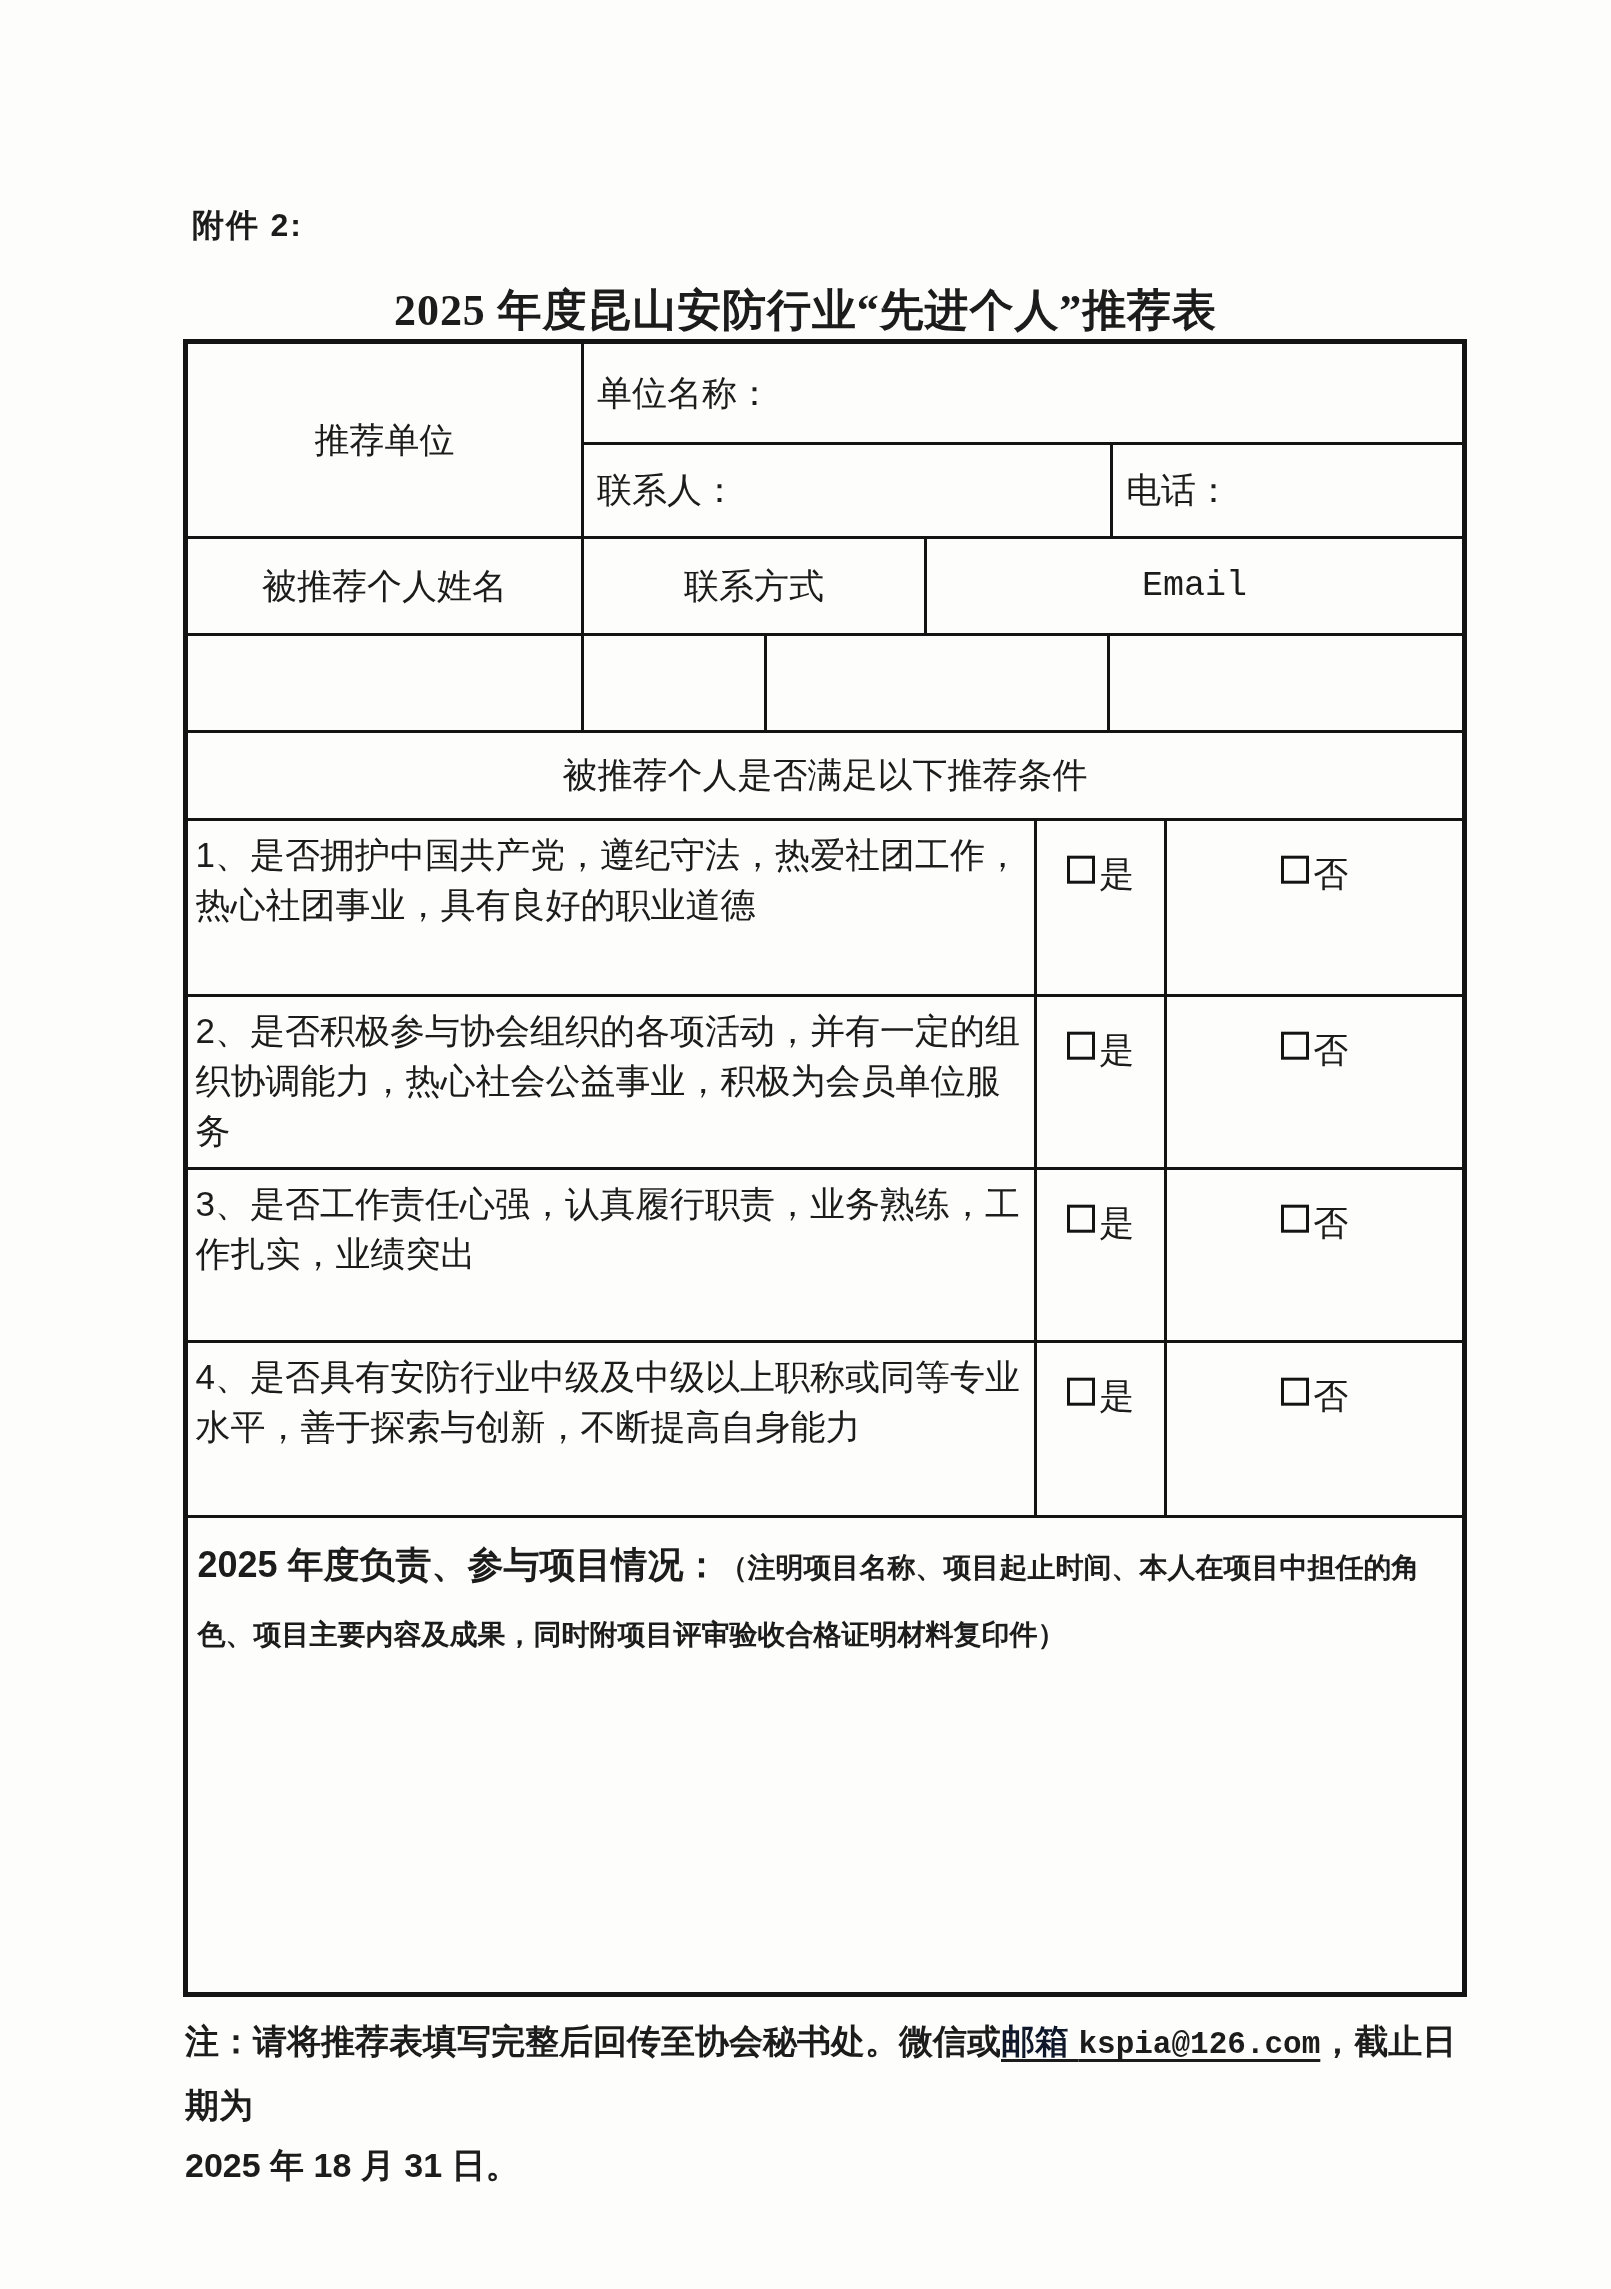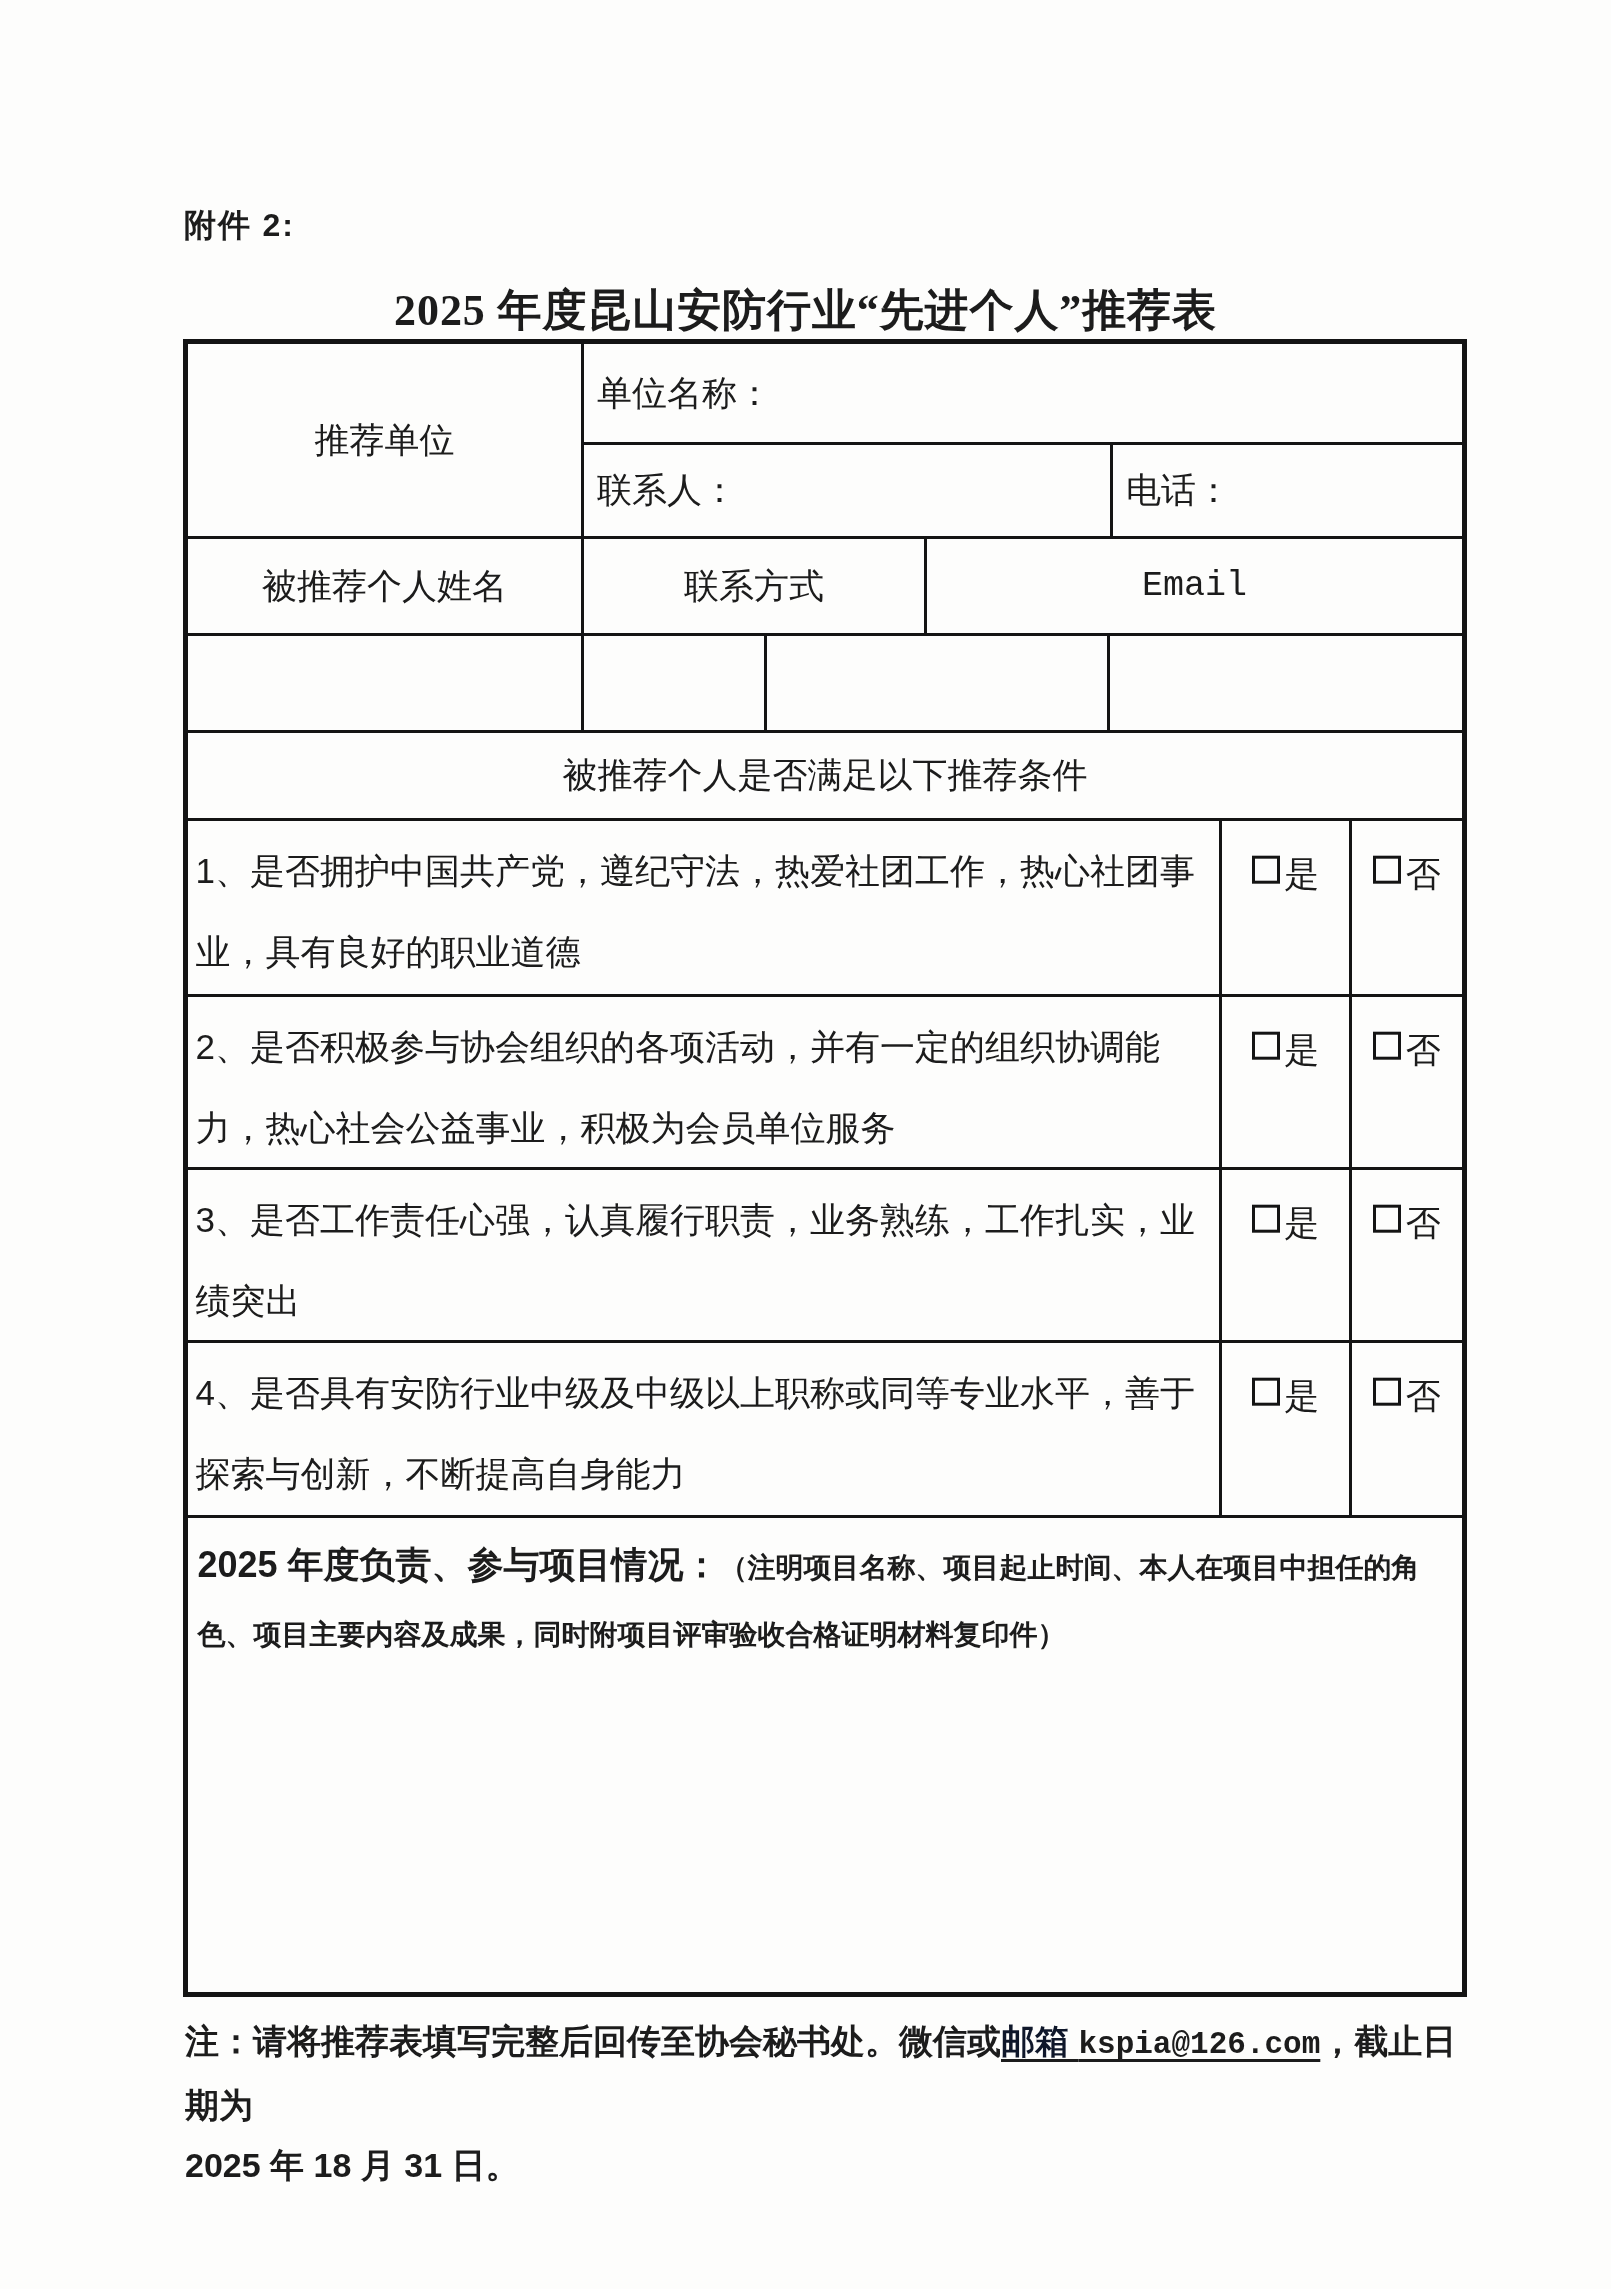--- a/index.html
+++ b/index.html
@@ -7,21 +7,21 @@
     width:1611px;height:2290px;
     background:#fdfdfc;
     font-family:"Liberation Sans","DejaVu Sans",sans-serif;
     color:#1c1c1c;
     position:relative;
     -webkit-font-smoothing:antialiased;
   }
   .page{position:absolute;inset:0;}
 
   .attachment{
-    position:absolute;left:184px;top:204px;
+    position:absolute;left:192px;top:204px;
     font-size:32px;font-weight:700;letter-spacing:1.9px;
   }
   .doc-title{
     position:absolute;left:0;top:281px;width:1611px;
     text-align:center;font-size:44px;font-weight:700;
     font-family:"Liberation Serif","DejaVu Serif",serif;
     letter-spacing:0.9px;
   }
 
   
@@ -61,23 +61,23 @@
 
   
   .r4{height:88px;}
   .r4 .cell{flex:1;}
 
   
   .cond{height:173px;}
   .cond.first{height:176px;}
   .cond.last{height:175px;}
   .cond .text-cell{
-    width:1031px;
+    width:846px;
     padding:9.4px 5.6px 0 7.5px;
-    line-height:81px;
+    line-height:50px;
     border-radius:24px;
   }
   .cond .yes-cell{width:130px;}
   .cond .no-cell{flex:1;}
   .choice{
     display:flex;justify-content:center;align-items:flex-start;
     padding-top:30px;
   }
   .cbx{
     display:inline-block;width:28px;height:28px;

